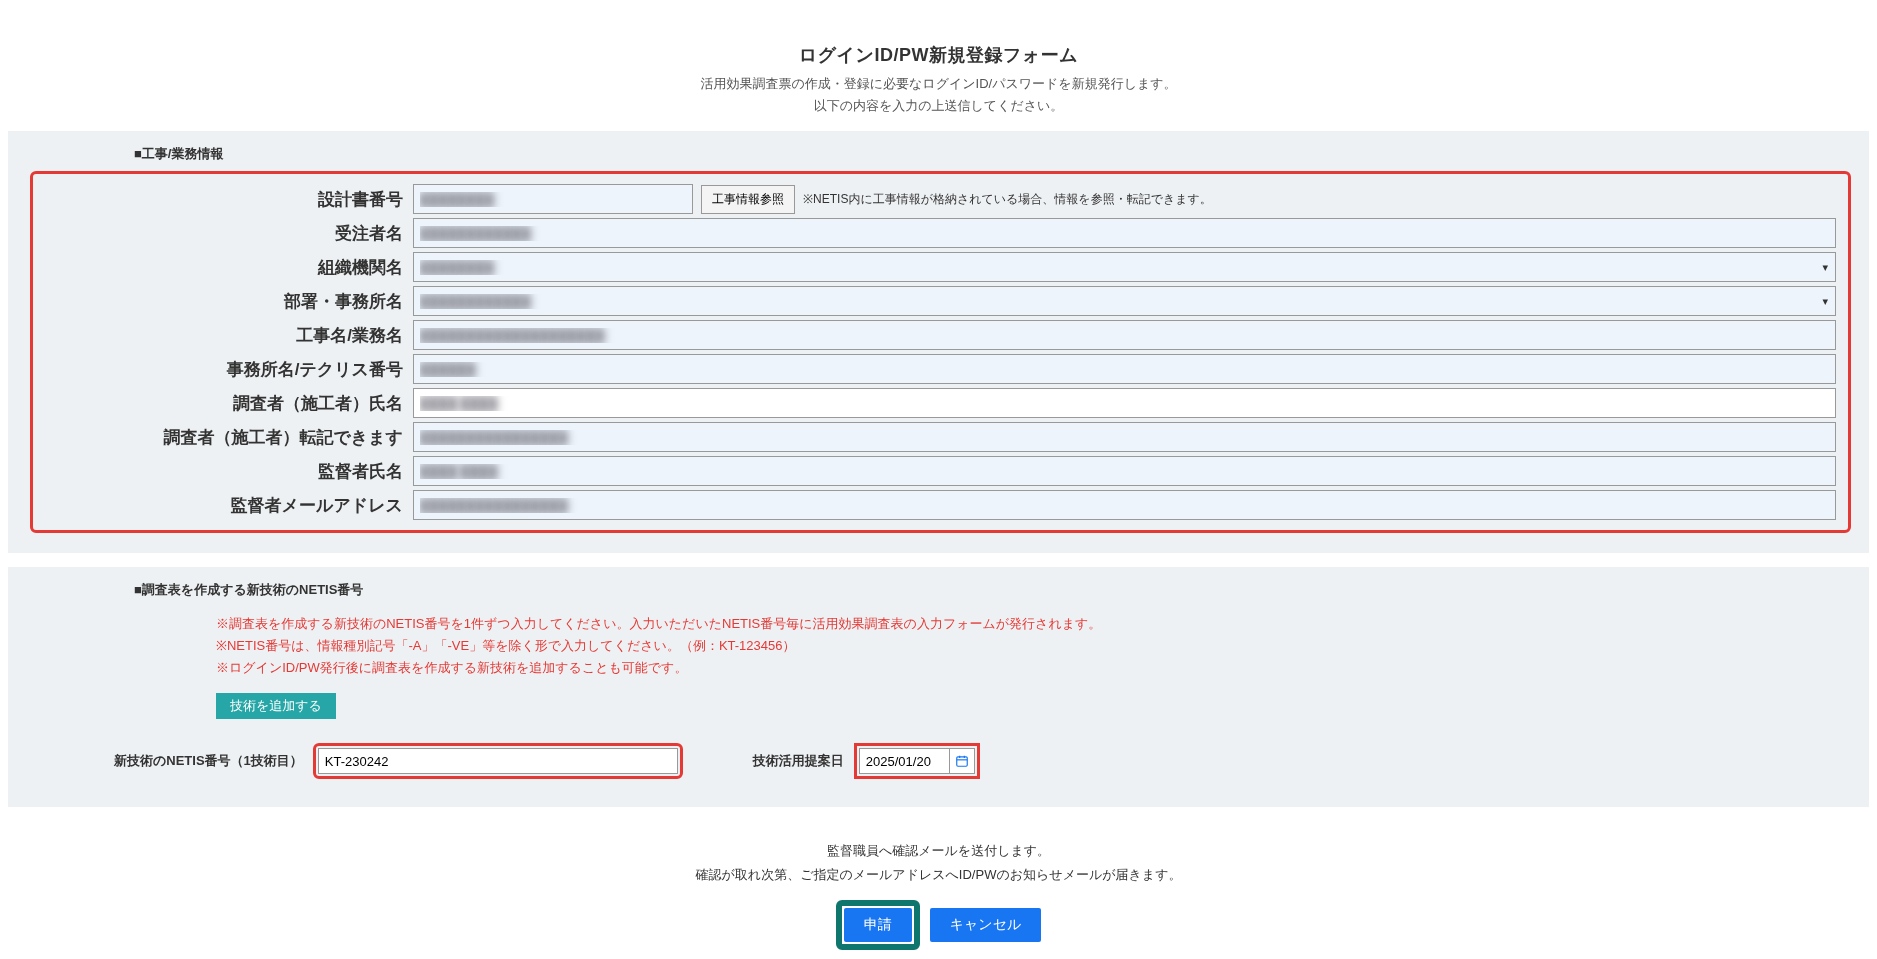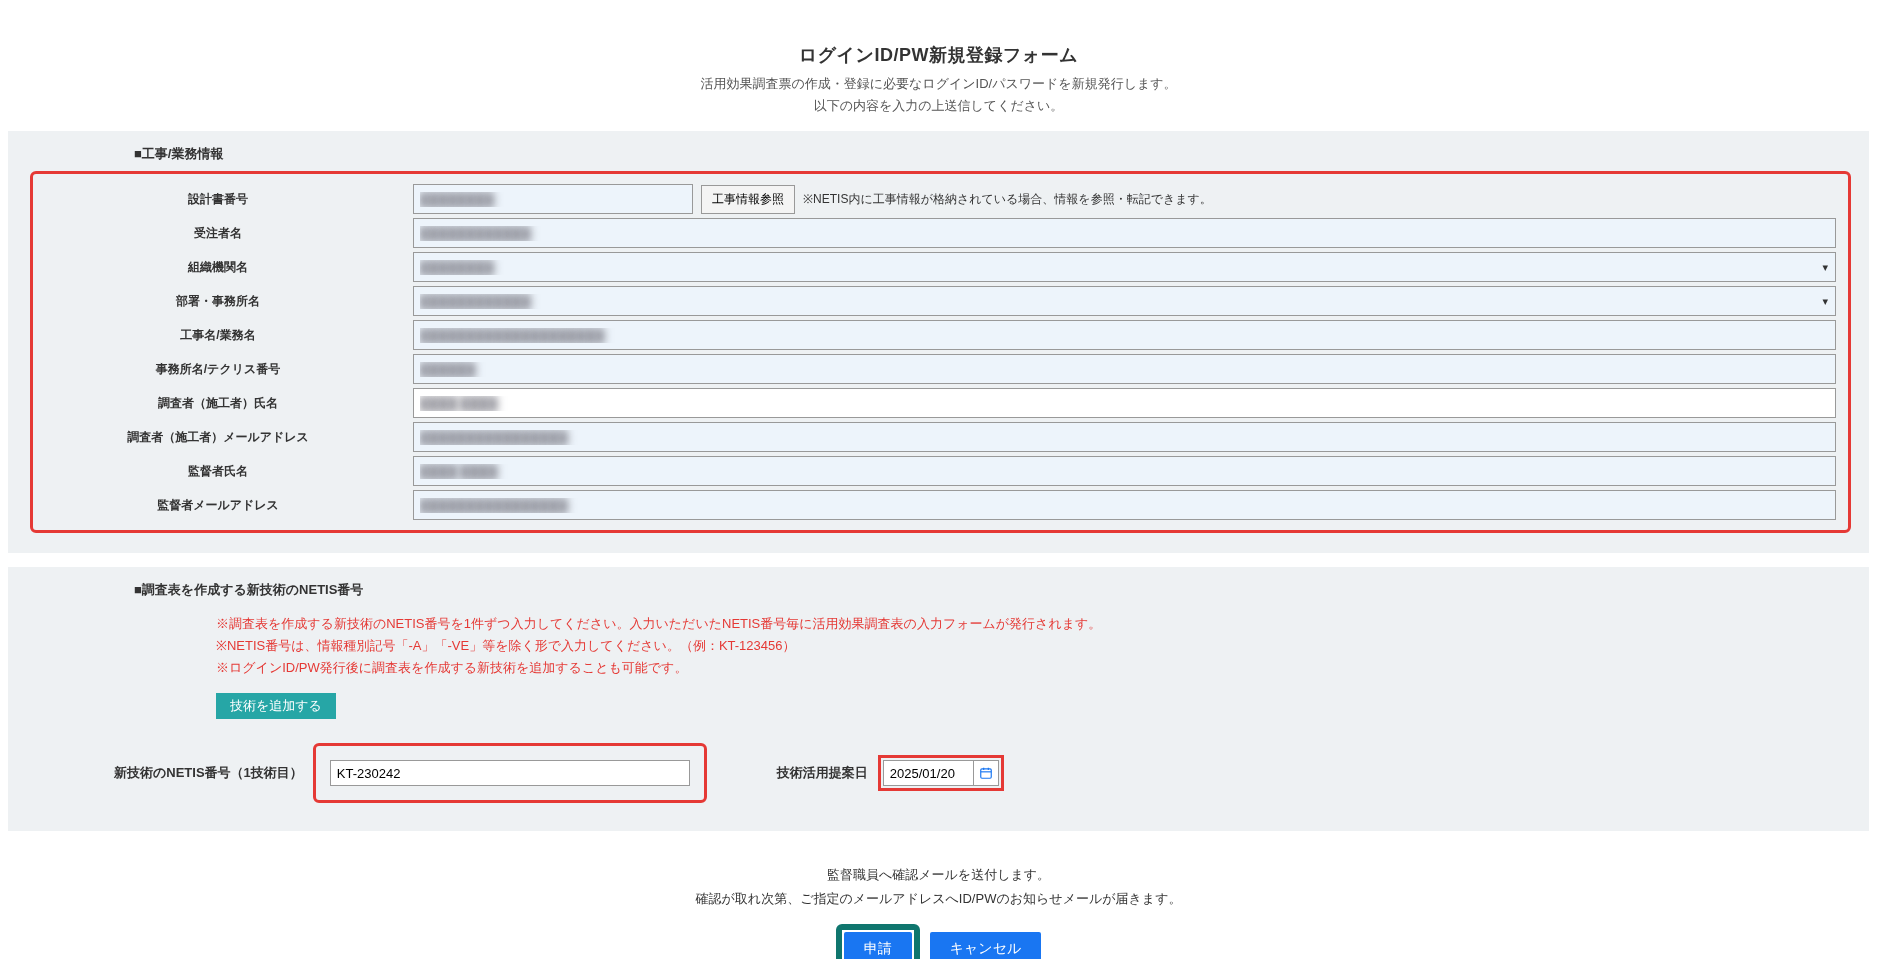--- a/index.html
+++ b/index.html
@@ -5,35 +5,35 @@
 * { box-sizing: border-box; margin: 0; padding: 0; }
 body { font-family: "Hiragino Kaku Gothic ProN", "Yu Gothic", Meiryo, sans-serif; font-size: 13px; color: #333; background: #fff; }
 .page { width: 1877px; }
 .header { text-align: center; padding: 18px 0 8px; }
 .title { font-size: 18px; font-weight: bold; letter-spacing: 0.5px; margin-top: 25px; }
 .subtitle { font-size: 13px; color: #555; margin-top: 6px; line-height: 1.7; }
 .panel { background: #eef1f3; margin: 6px 8px 14px; padding: 10px 18px 20px; }
 .section-heading { font-size: 13px; font-weight: bold; margin: 4px 0 8px 108px; }
 .red-box { border: 3px solid #e53935; border-radius: 6px; padding: 6px 6px 6px 0; margin-left: 4px; }
 .form-row { display: flex; align-items: center; margin: 4px 0; }
-.form-label { width: 380px; text-align: center; padding-right: 10px; font-size: 12px; font-weight: bold; color: #333; flex-shrink: 0; }
+.form-label { width: 380px; text-align: right; padding-right: 10px; font-size: 17px; font-weight: bold; color: #333; flex-shrink: 0; }
 .form-field { flex: 1; display: flex; align-items: center; gap: 8px; padding-right: 6px; }
 .text-input, .select-input { height: 30px; border: 1px solid #999; background: #edf4fb; padding: 0 6px; font-size: 13px; width: 100%; }
 .select-input { appearance: none; -webkit-appearance: none; position: relative; }
 .select-wrap { position: relative; width: 100%; }
 .select-wrap::after { content: "▾"; position: absolute; right: 8px; top: 50%; transform: translateY(-50%); pointer-events: none; font-size: 11px; color: #333; }
 .btn-outline { border: 1px solid #999; background: #f4f4f4; padding: 5px 10px; font-size: 12px; cursor: pointer; white-space: nowrap; }
 .note { font-size: 12px; color: #333; white-space: nowrap; }
 .blur { color: transparent; text-shadow: 0 0 8px rgba(120,120,130,0.8); user-select: none; }
 .panel2 .section-heading { margin-left: 108px; }
 .info-block { margin: 14px 0 14px 190px; font-size: 13px; color: #e53935; line-height: 1.7; }
 .btn-teal { background: #26a6a6; color: #fff; border: none; padding: 4px 14px; font-size: 13px; cursor: pointer; margin-left: 190px; }
 .netis-row { display: flex; align-items: center; margin: 24px 0 8px 88px; }
 .netis-label { font-size: 13px; font-weight: bold; margin-right: 10px; }
-.red-input-wrap { border: 3px solid #e53935; border-radius: 6px; padding: 14px; display: inline-flex; justify-content: flex-end; }
+.red-input-wrap { border: 3px solid #e53935; border-radius: 6px; padding: 2px; display: inline-flex; justify-content: flex-end; }
 .netis-input { width: 360px; height: 26px; border: 1px solid #999; background: #fff; padding: 0 6px; font-size: 13px; }
 .date-label { font-size: 13px; font-weight: bold; margin-left: 70px; margin-right: 10px; }
 .date-box { border: 3px solid #e53935; border-radius: 0; padding: 2px; display: inline-flex; align-items: flex-start; }
 .date-input { width: 90px; height: 26px; border: 1px solid #999; border-right: none; background: #fff; padding: 0 6px; font-size: 13px; }
 .date-icon { width: 26px; height: 26px; border: 1px solid #999; background: #fff; display: inline-flex; align-items: center; justify-content: center; }
 .footer { text-align: center; padding: 18px 0 30px; font-size: 13px; color: #333; }
 .footer p { line-height: 1.8; }
 .btn-row { margin-top: 14px; display: flex; justify-content: center; gap: 10px; align-items: center; }
 .btn-blue { background: #1976f2; color: #fff; border: none; padding: 8px 20px; font-size: 14px; cursor: pointer; border-radius: 2px; }
 .red-btn-wrap { border: 6px solid #0f766e; border-radius: 6px; padding: 2px; display: inline-flex; }
@@ -100,21 +100,21 @@
       </div>
 
       <div class="form-row">
         <div class="form-label">調査者（施工者）氏名</div>
         <div class="form-field">
             <input class="text-input blur" style="background: rgb(255, 255, 255);" value="████ ████">
           </div>
       </div>
 
       <div class="form-row">
-        <div class="form-label">調査者（施工者）メールアドレス</div>
+        <div class="form-label">調査者（施工者）転記できます</div>
         <div class="form-field">
             <input class="text-input blur" value="████████████████" style="">
           </div>
       </div>
 
       <div class="form-row">
         <div class="form-label">監督者氏名</div>
         <div class="form-field">
             <input class="text-input blur" value="████ ████" style="">
           </div>

